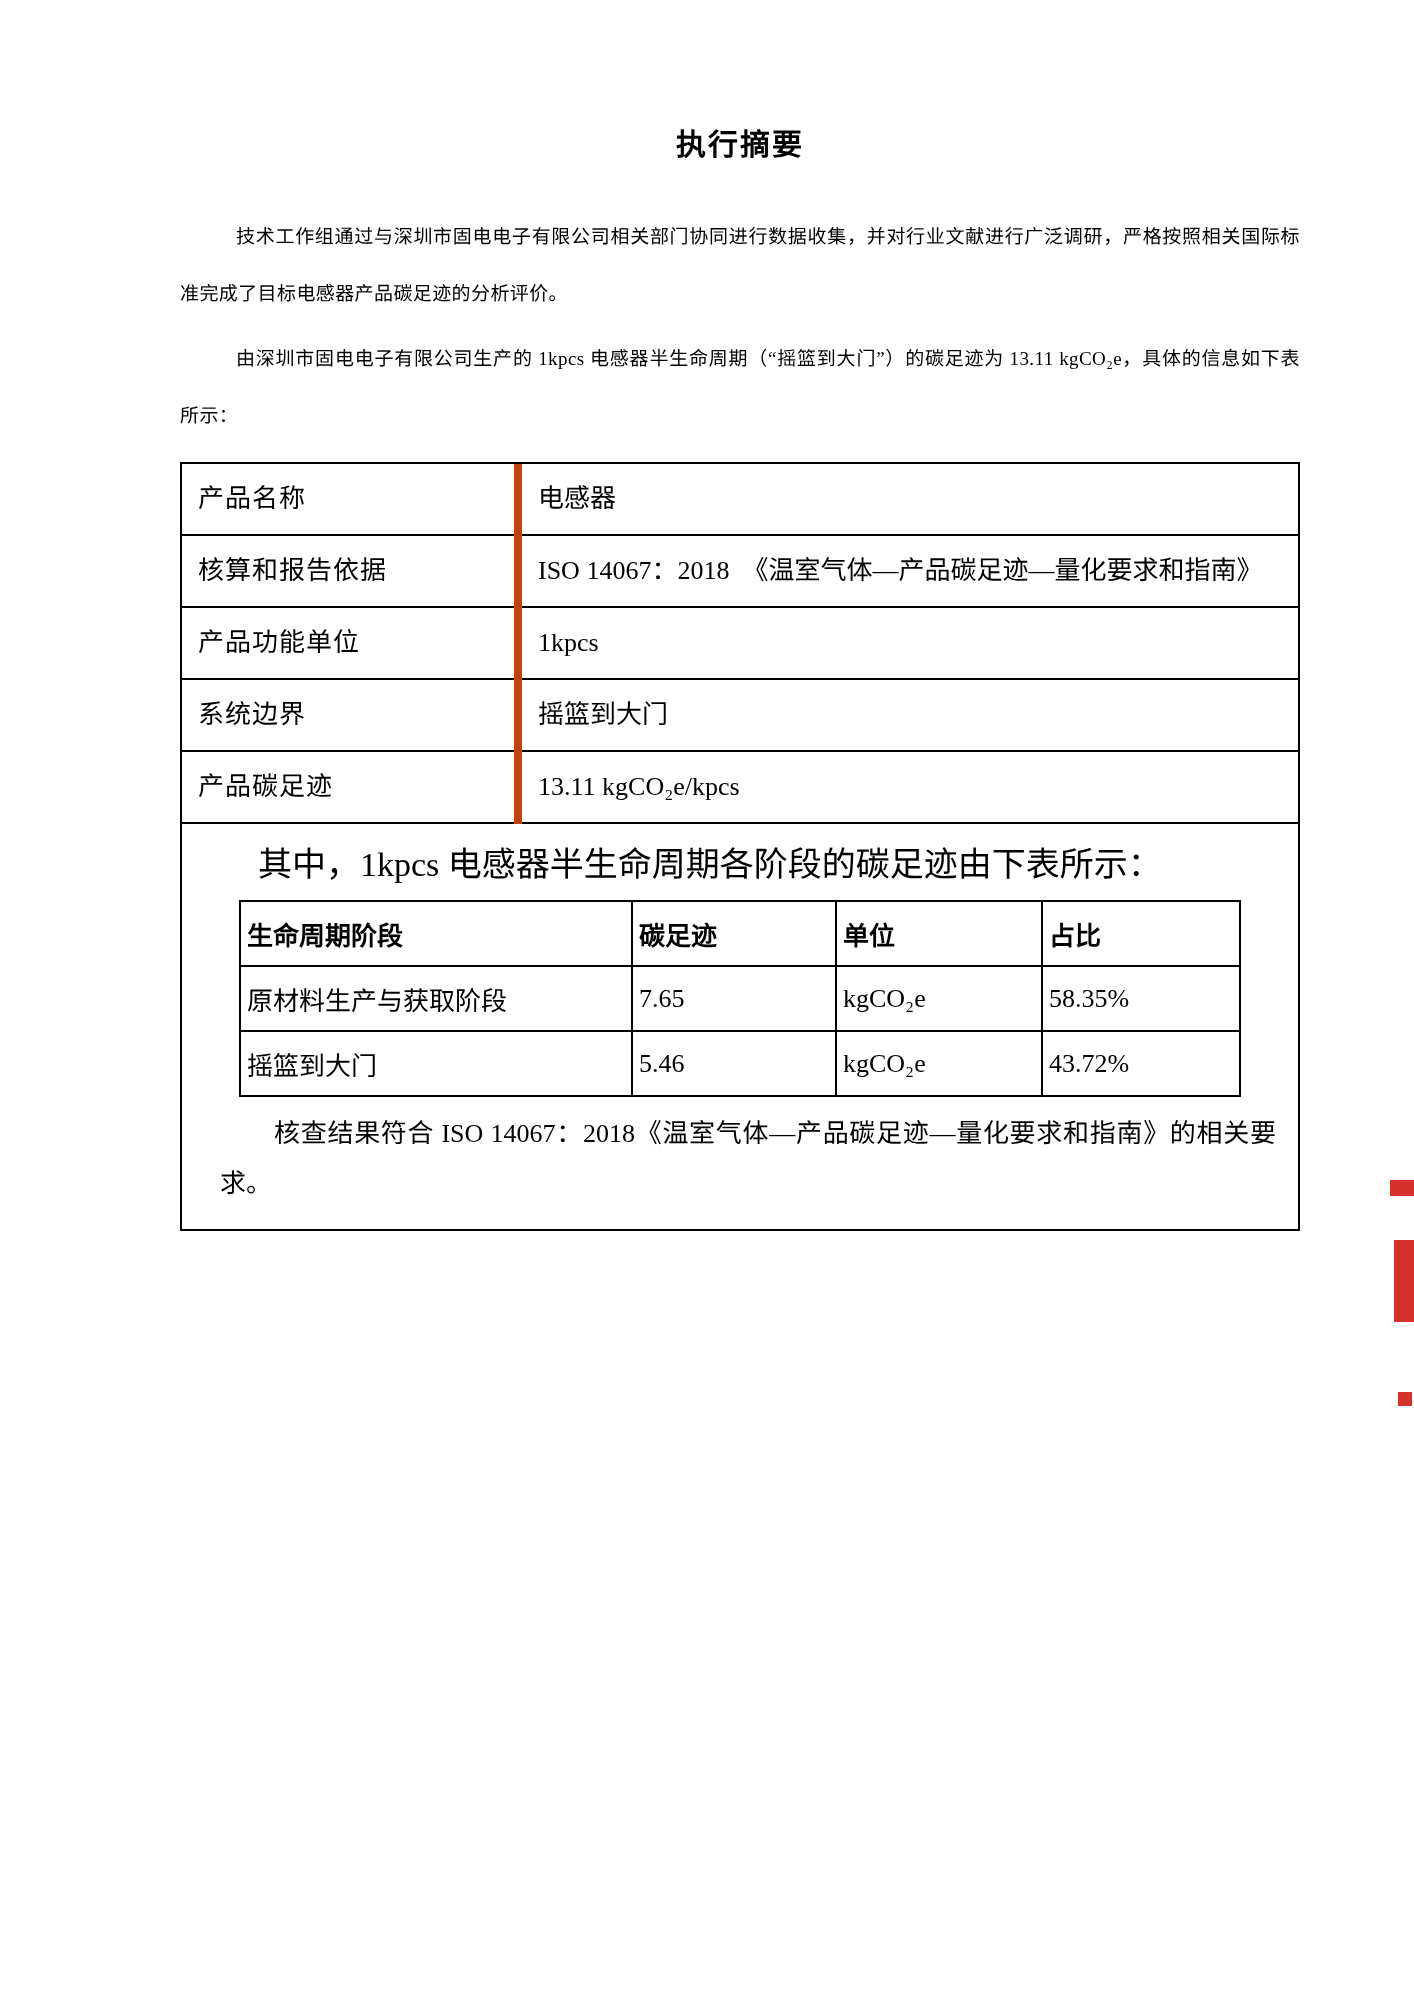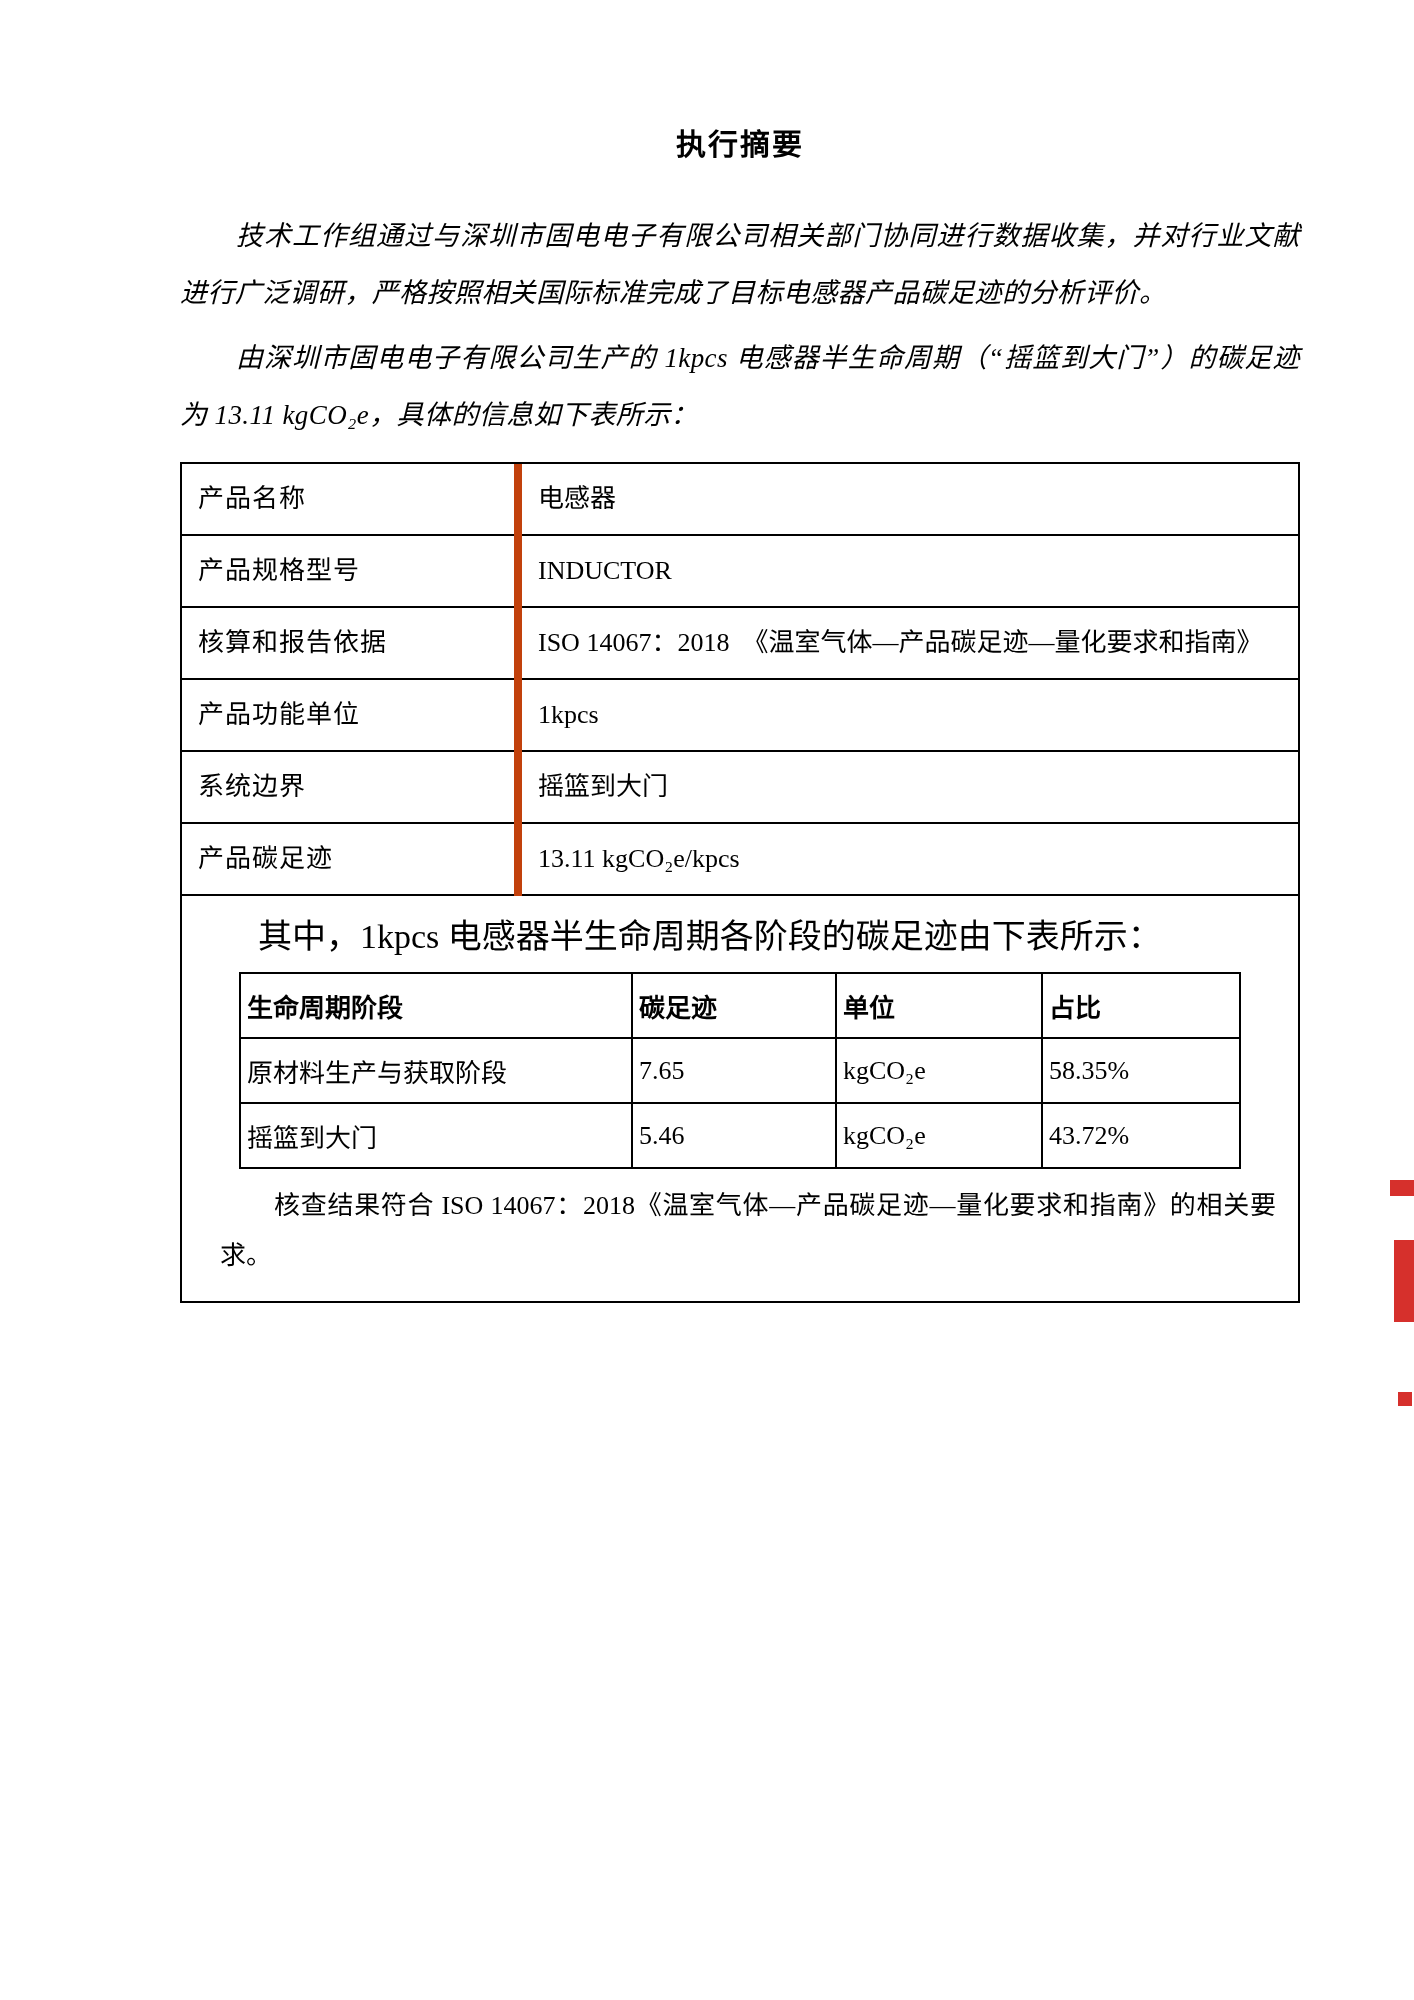--- a/index.html
+++ b/index.html
@@ -30,27 +30,26 @@
   }
   .doc-title {
     text-align: center;
     font-size: 30px;
     font-weight: bold;
     letter-spacing: 2px;
     margin: 0 0 44px 0;
     font-family: "Liberation Sans", "DejaVu Sans", sans-serif;
   }
   p.para {
-    font-size: 27px;
+    font-size: 19px;
     line-height: 57px;
     margin: 0 0 8px 0;
     text-indent: 56px;
     text-align: justify;
     letter-spacing: 0.4px;
-    font-style: italic;
   }
   
   .outer-box {
     border: 2px solid #000;
     width: 1120px;
     box-sizing: border-box;
     margin-top: 18px;
   }
   table.main-table {
     border-collapse: collapse;
@@ -143,24 +142,20 @@
 
     <p class="para">技术工作组通过与深圳市固电电子有限公司相关部门协同进行数据收集，并对行业文献进行广泛调研，严格按照相关国际标准完成了目标电感器产品碳足迹的分析评价。</p>
     <p class="para">由深圳市固电电子有限公司生产的 1kpcs 电感器半生命周期（“摇篮到大门”）的碳足迹为 13.11 kgCO₂e，具体的信息如下表所示：</p>
 
     <div class="outer-box">
       <table class="main-table">
         <tbody>
           <tr>
             <td class="label">产品名称</td>
             <td>电感器</td>
-          </tr>
-          <tr>
-            <td class="label">产品规格型号</td>
-            <td>INDUCTOR</td>
           </tr>
           <tr>
             <td class="label">核算和报告依据</td>
             <td>ISO 14067：2018　《温室气体—产品碳足迹—量化要求和指南》</td>
           </tr>
           <tr>
             <td class="label">产品功能单位</td>
             <td>1kpcs</td>
           </tr>
           <tr>

